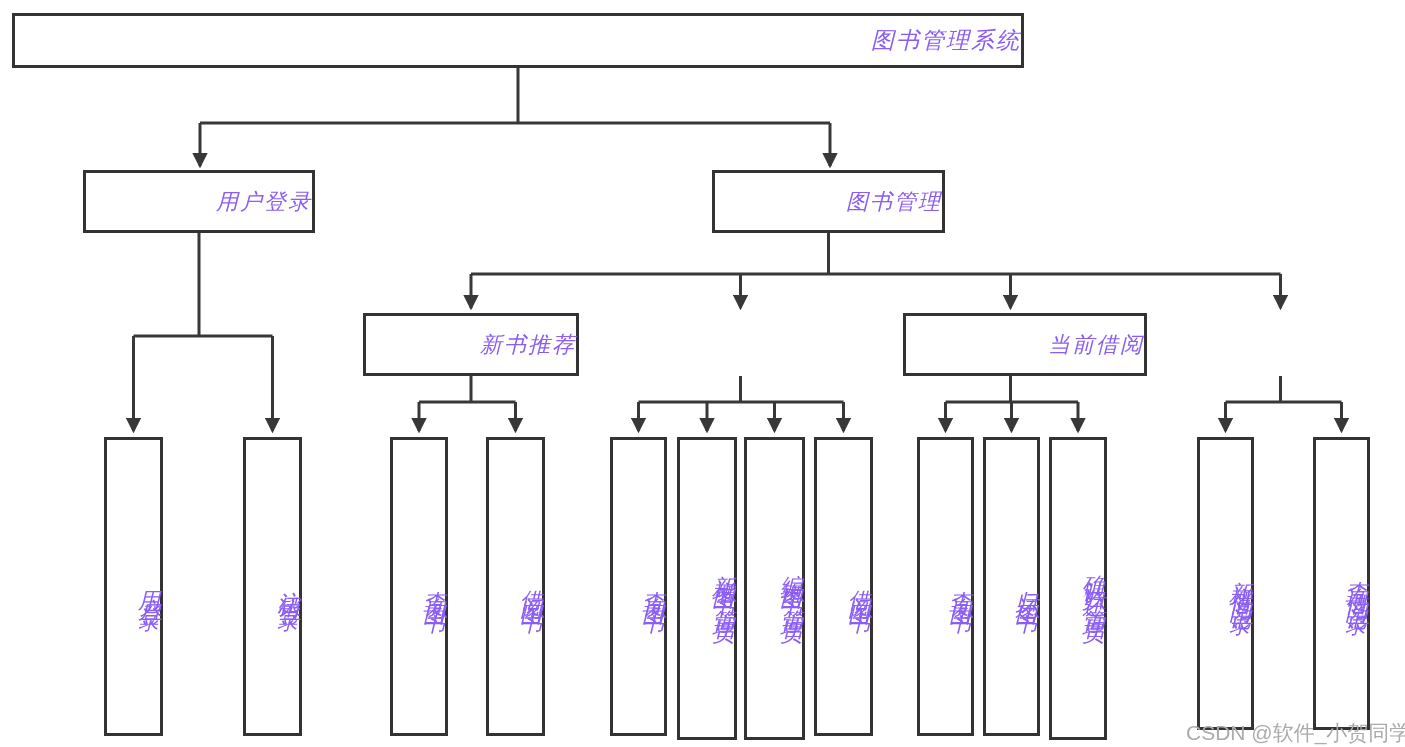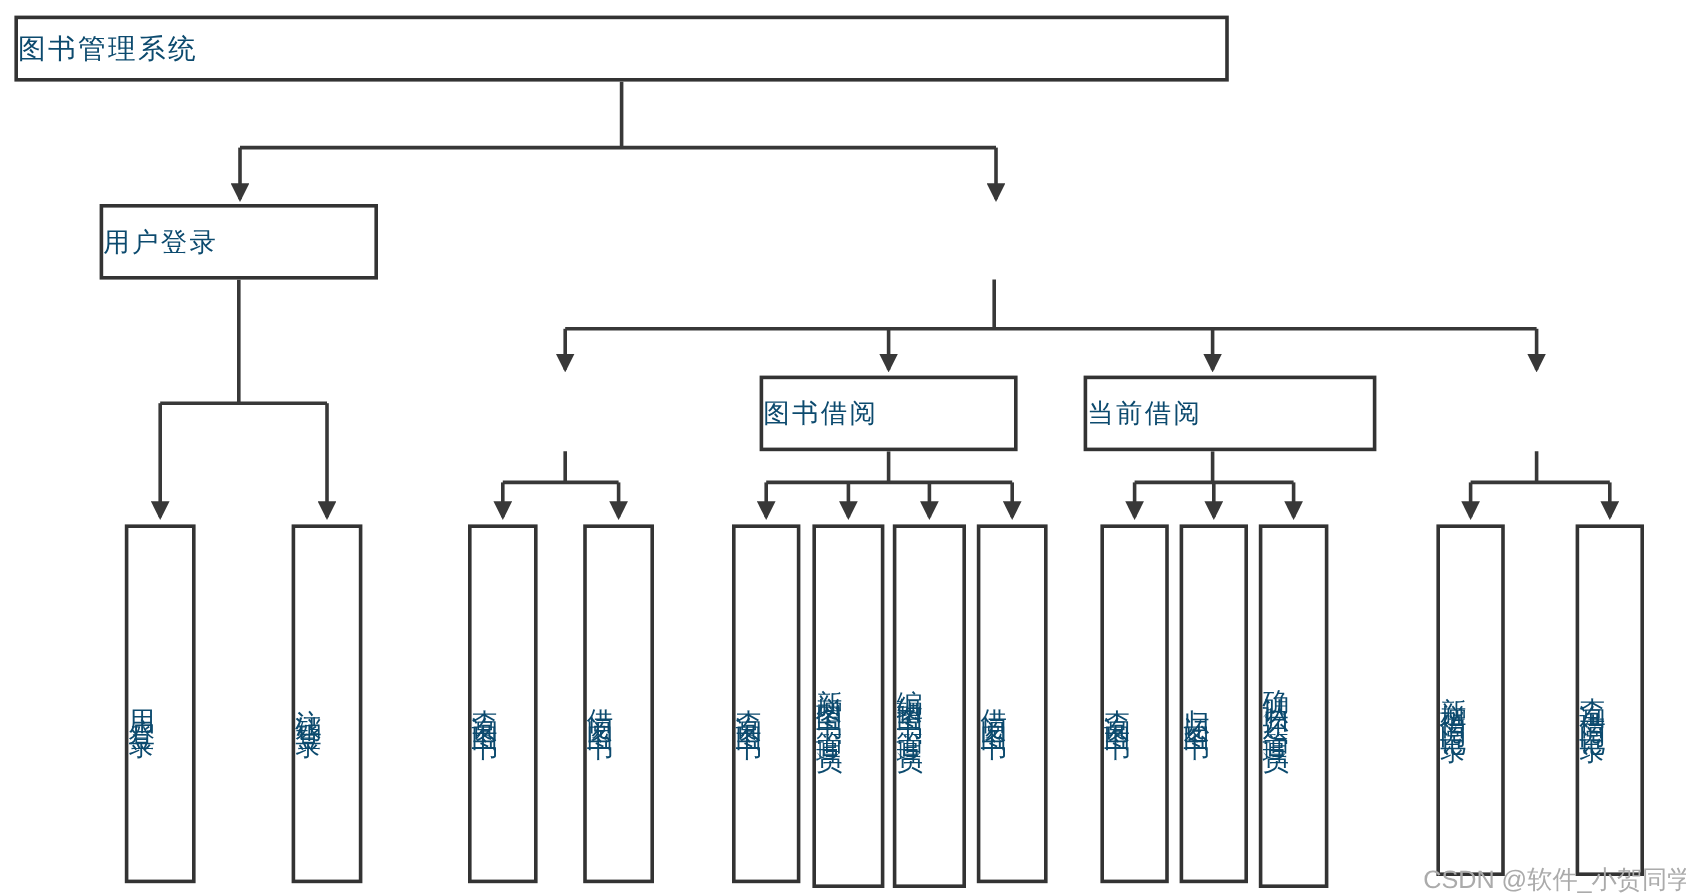--- a/index.html
+++ b/index.html
@@ -21,22 +21,23 @@
     stroke: #383838;
     stroke-width: 3;
   }
   .box {
     position: absolute;
     box-sizing: border-box;
     border: 3px solid #333333;
     background: #ffffff;
     display: flex;
     align-items: center;
-    justify-content: flex-start;
-    color: #0c4a6e;
+    justify-content: flex-end;
+    color: #8b5cf6;
+    font-style: italic;
   }
   .box-h {
     font-size: 22px;
     letter-spacing: 2px;
     white-space: nowrap;
   }
   .box-root { font-size: 23px; }
   .box-v {
     font-size: 22px;
     line-height: 1;
@@ -102,23 +103,26 @@
     <path class="ln" d="M1341.5 402 V431" marker-end="url(#arw)"></path>
   </svg>
 
   <div class="box box-h box-root" style="left:12px;top:13px;width:1012px;height:55px">
     <span>图书管理系统</span>
   </div>
 
   <div class="box box-h" style="left:83px;top:170px;width:232px;height:63px">
     <span>用户登录</span>
   </div>
+  <div class="box box-h" style="left:712px;top:170px;width:233px;height:63px">
+    <span>图书管理</span>
+  </div>
 
-  <div class="box box-h" style="left:633px;top:313px;width:215px;height:63px">
-    <span>图书借阅</span>
+  <div class="box box-h" style="left:363px;top:313px;width:216px;height:63px">
+    <span>新书推荐</span>
   </div>
   <div class="box box-h" style="left:903px;top:313px;width:244px;height:63px">
     <span>当前借阅</span>
   </div>
 
   <div class="box box-v" style="left:104px;top:437px;width:59px;height:299px">
     <span>用户登录</span>
   </div>
   <div class="box box-v" style="left:243px;top:437px;width:59px;height:299px">
     <span>注销登录</span>

